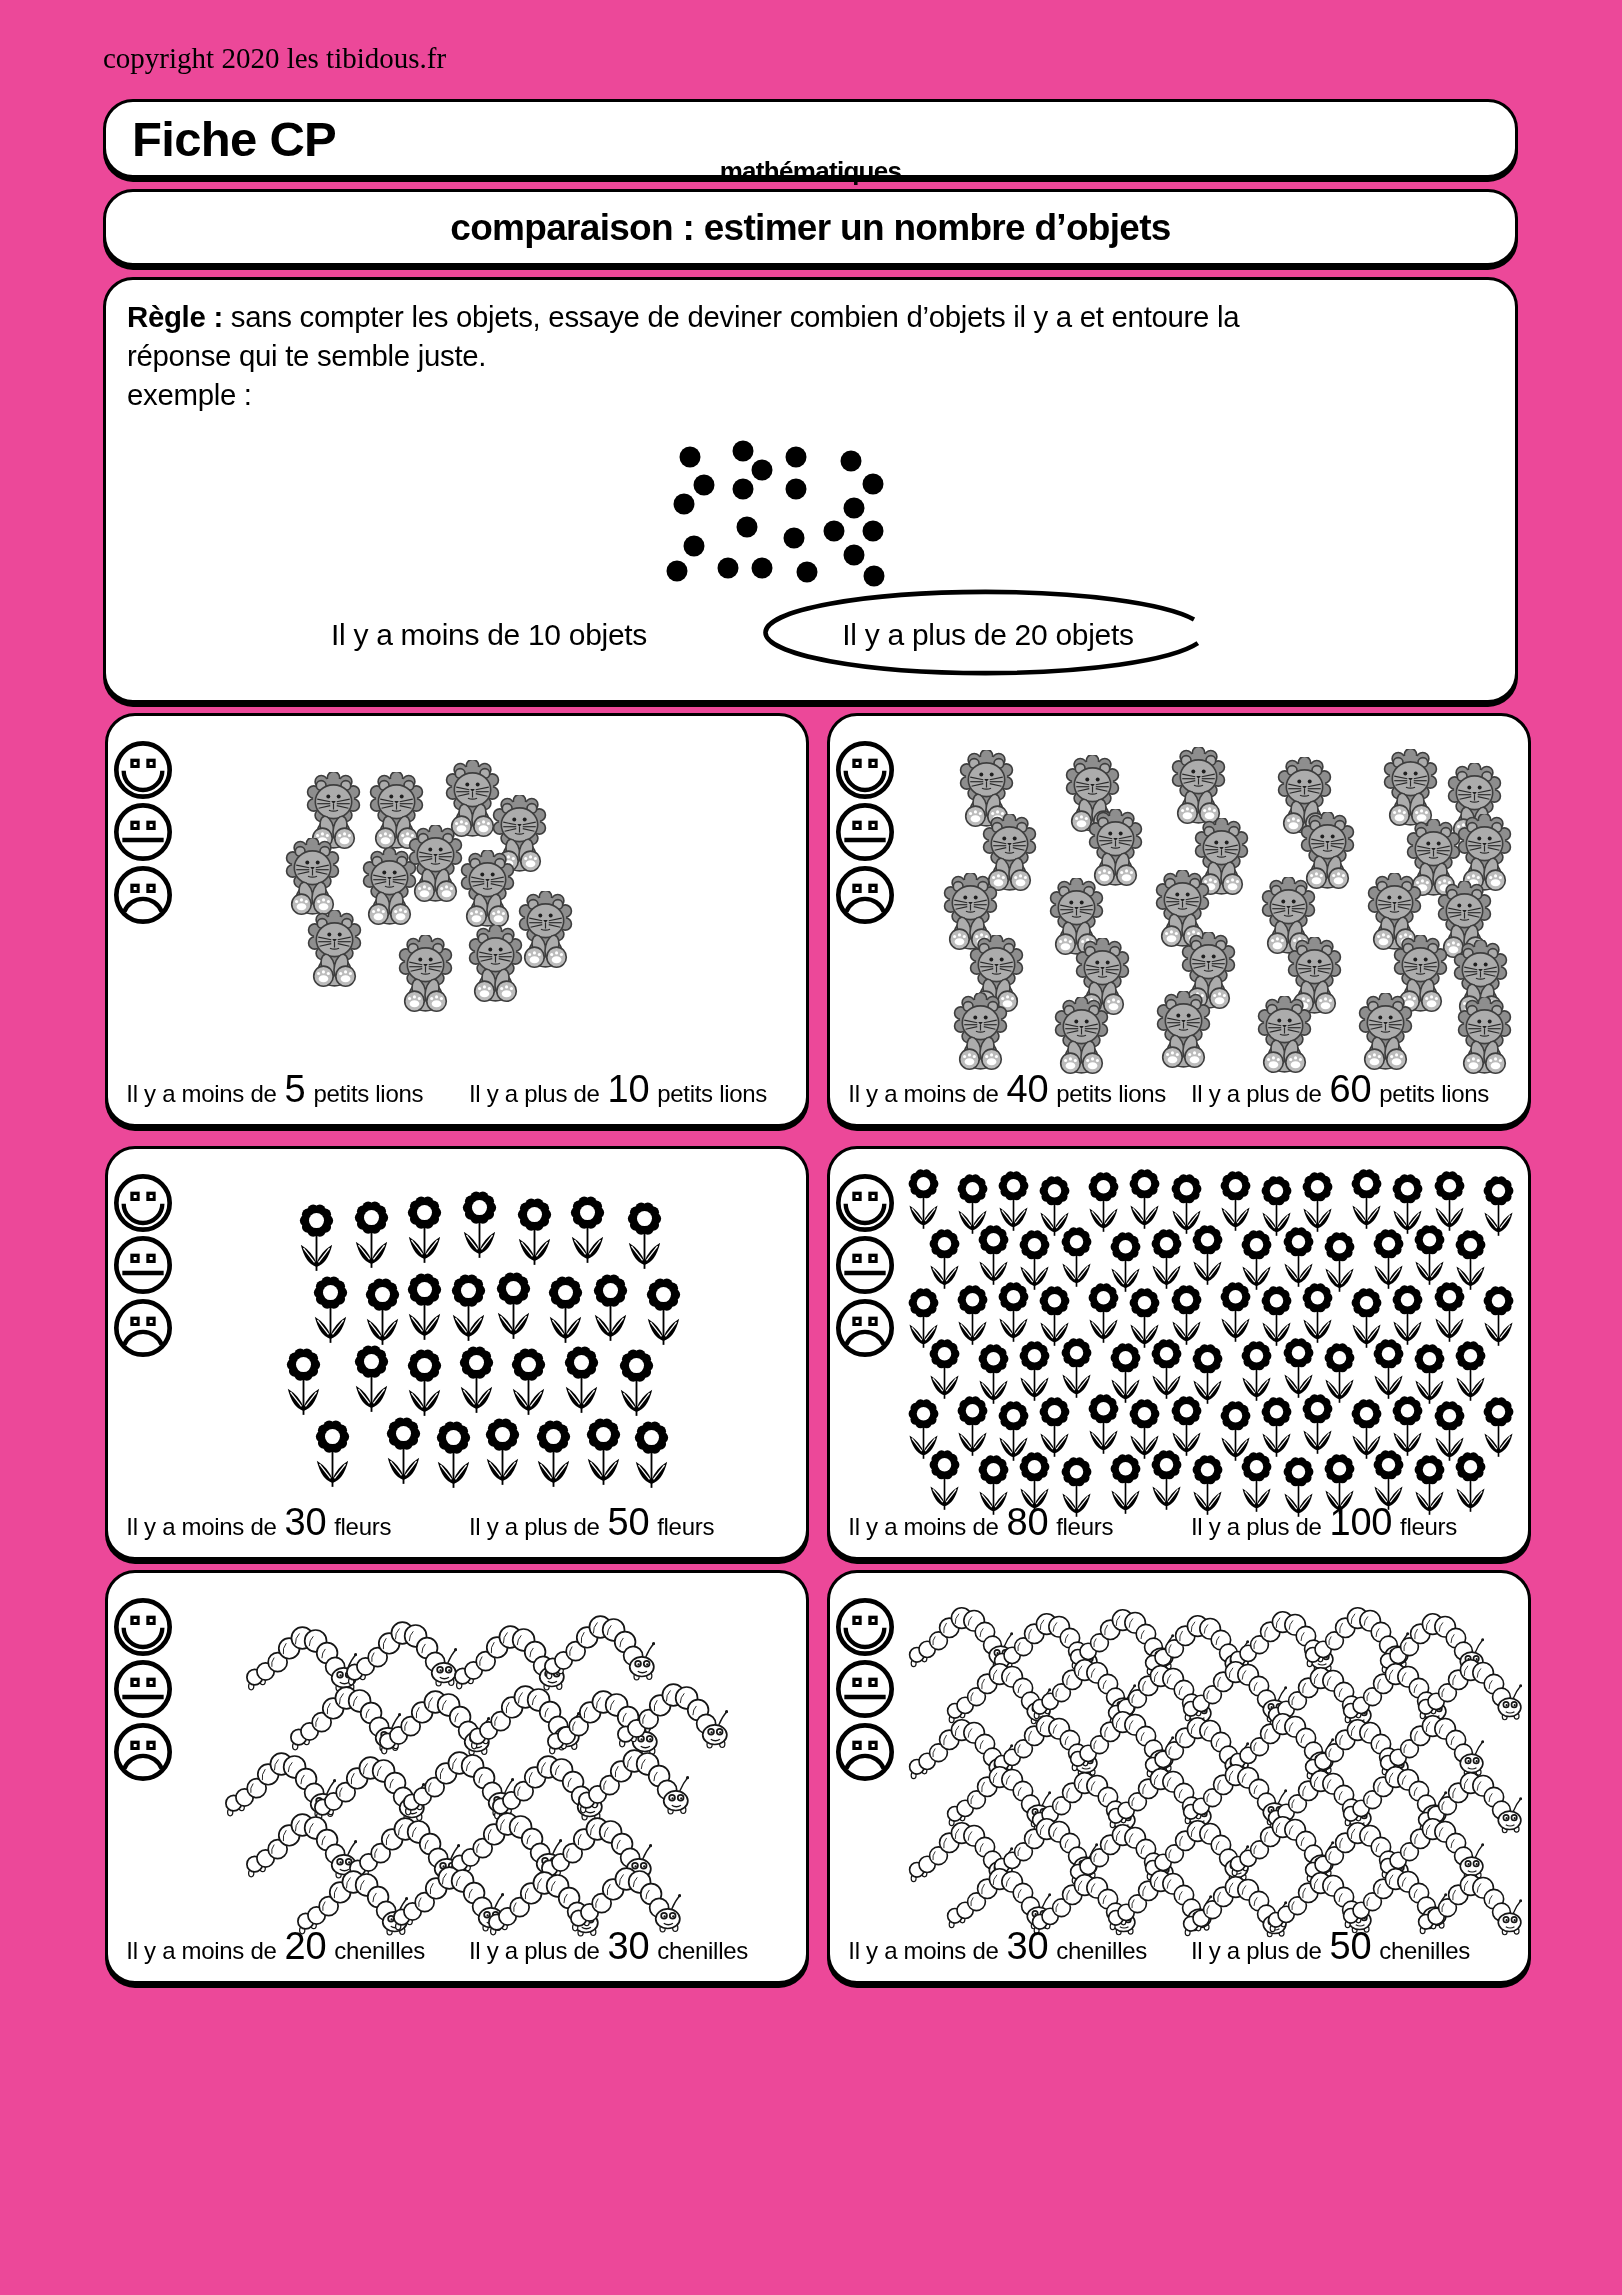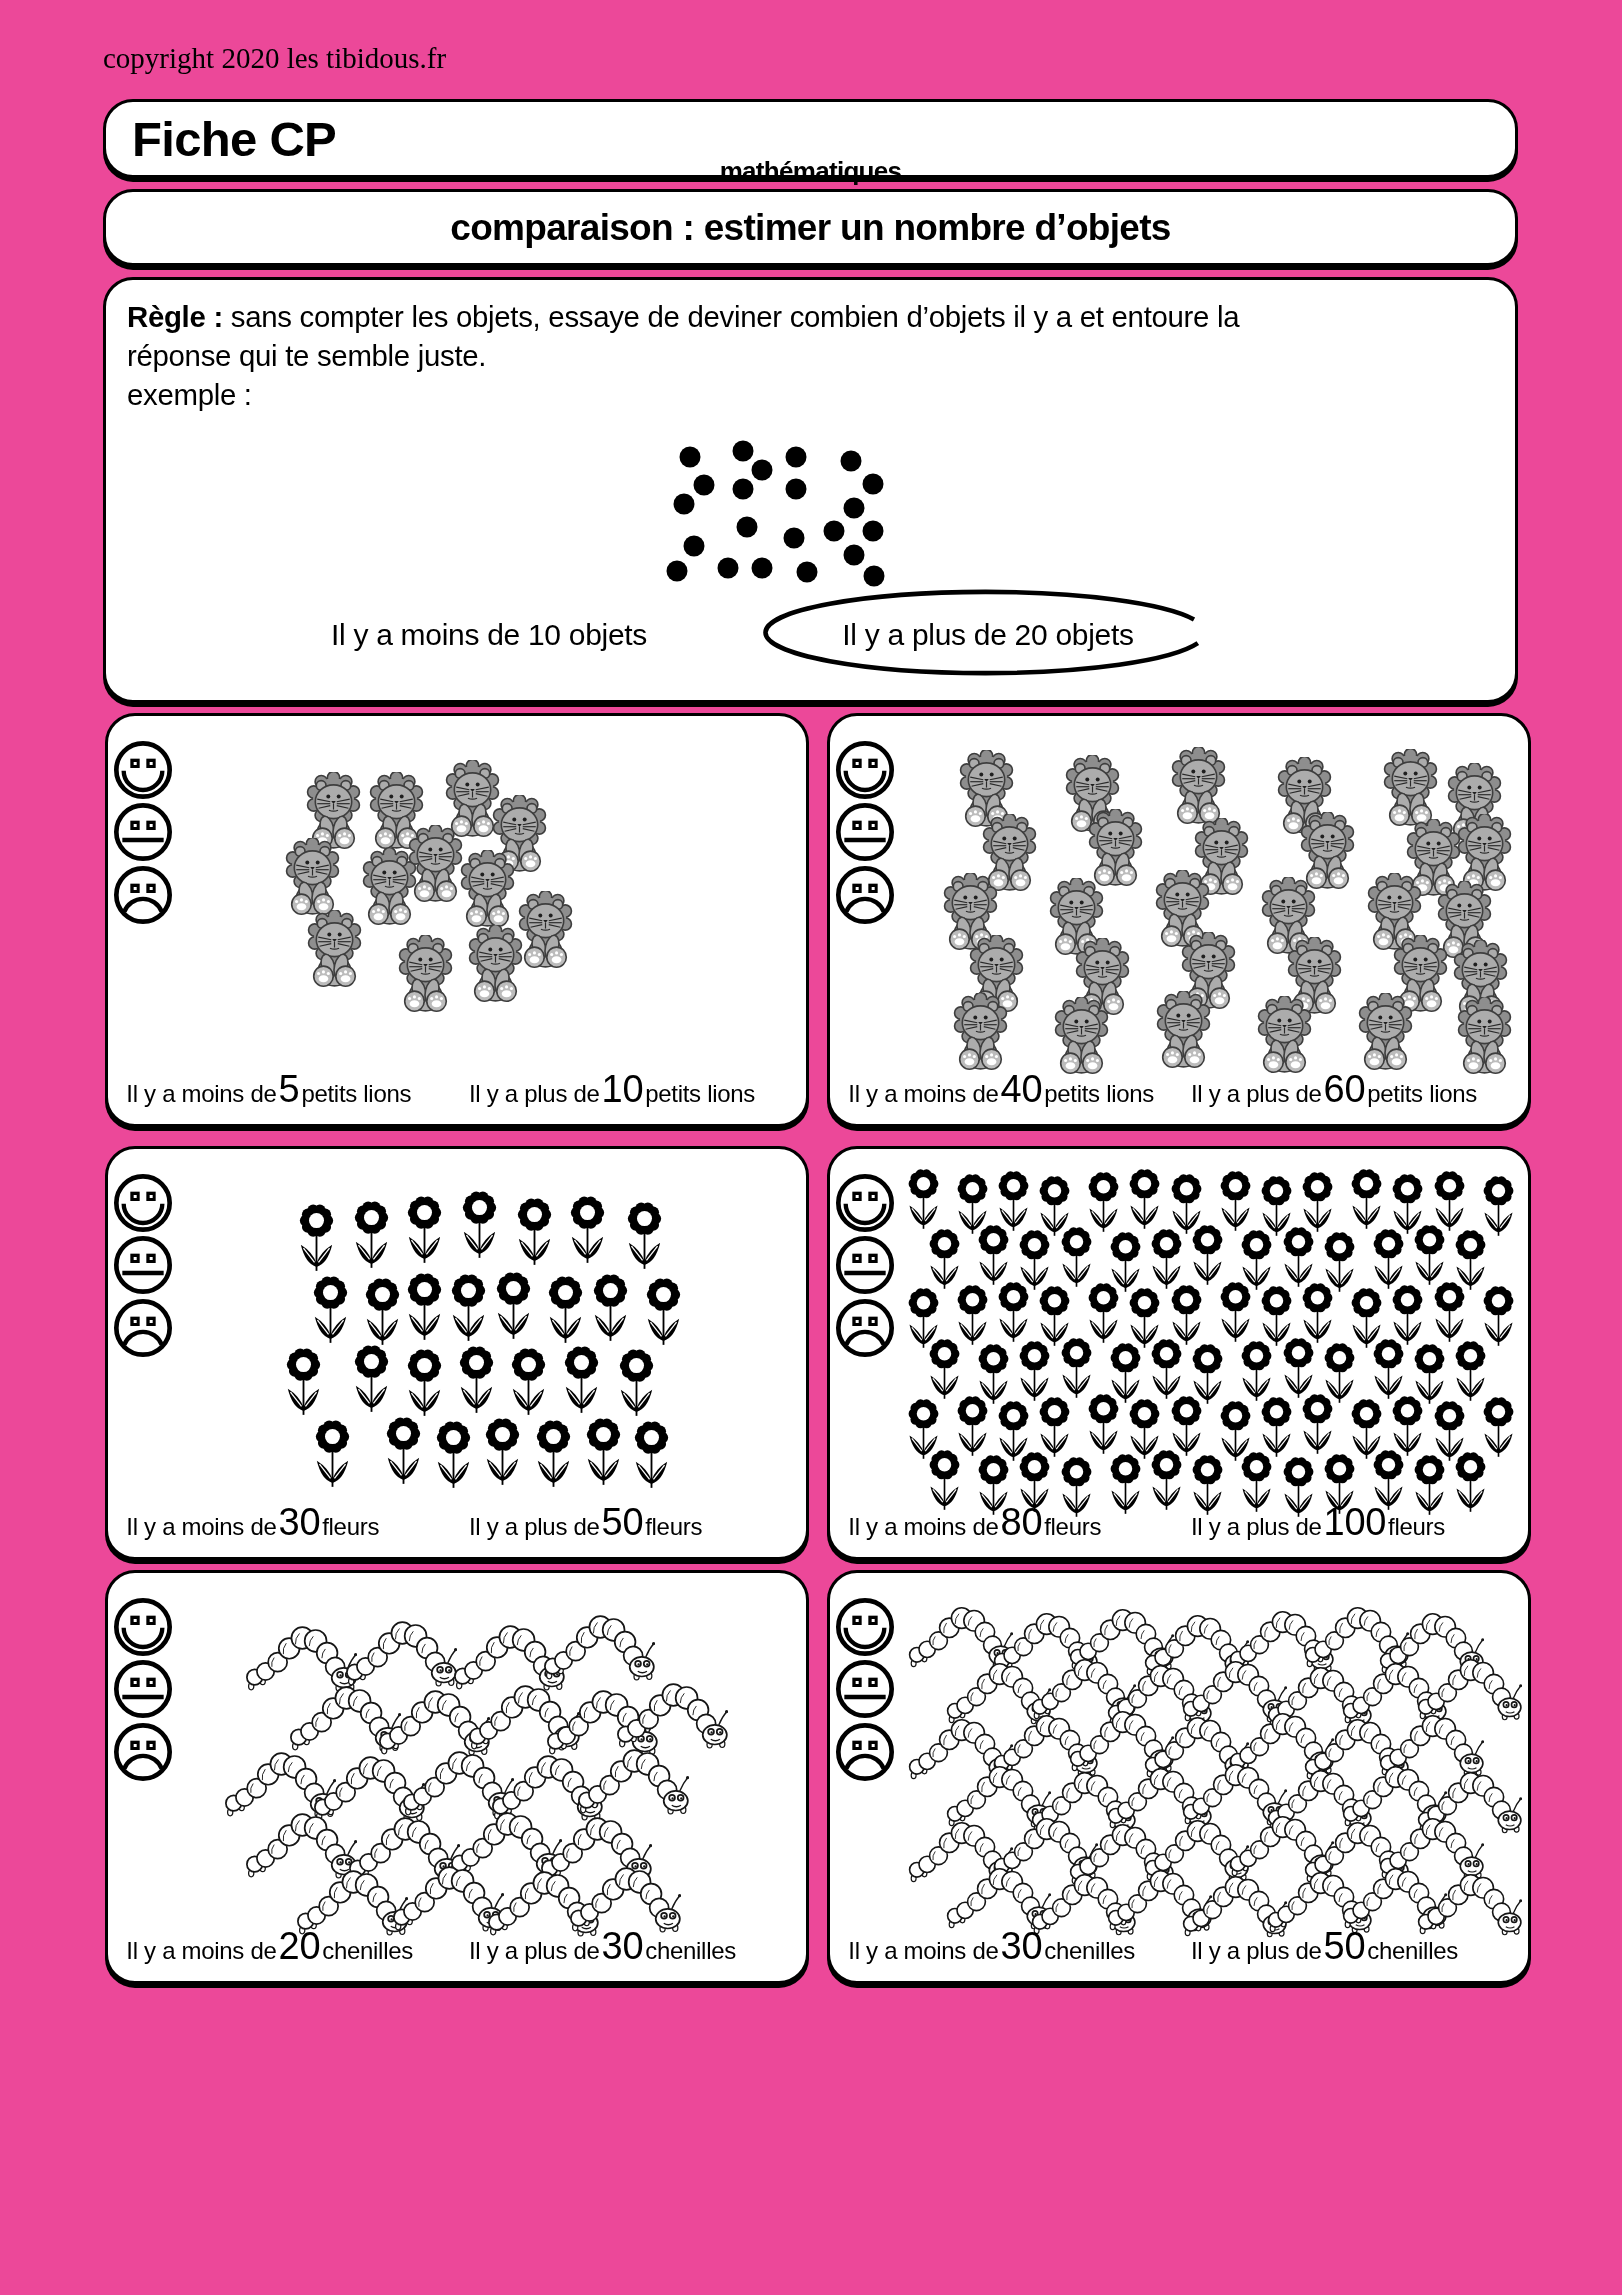--- a/index.html
+++ b/index.html
@@ -21,21 +21,21 @@
   #exans2{left:882px;}
   .ellipse-svg{position:absolute;left:649px;top:306px;width:465px;height:93px;}
   .box{position:absolute;width:704px;height:414px;background:#fff;border:3.9px solid #000;border-radius:30px;
        box-shadow:0 3.9px 0 0 #000;box-sizing:border-box;}
   .smileys svg{position:absolute;left:5.2px;width:60px;height:60px;}
   .smileys svg:nth-child(1){top:23.6px;}
   .smileys svg:nth-child(2){top:86px;}
   .smileys svg:nth-child(3){top:149px;}
   .objects{position:absolute;left:0;top:0;right:0;bottom:0;overflow:hidden;border-radius:26px;}
   .obj{position:absolute;}
-  .lab{position:absolute;bottom:13px;display:flex;align-items:baseline;gap:2px;white-space:nowrap;letter-spacing:-0.3px;}
+  .lab{position:absolute;bottom:13px;display:flex;align-items:baseline;gap:8px;white-space:nowrap;letter-spacing:-0.3px;}
   .lab .small{font-size:24px;}
   .lab .num{font-size:38px;}
   .lab1{left:18.3px;}
   .lab2{left:361px;}
 </style>
 </head>
 <body>
 
 <svg width="0" height="0" style="position:absolute" aria-hidden="true">
   <defs>

